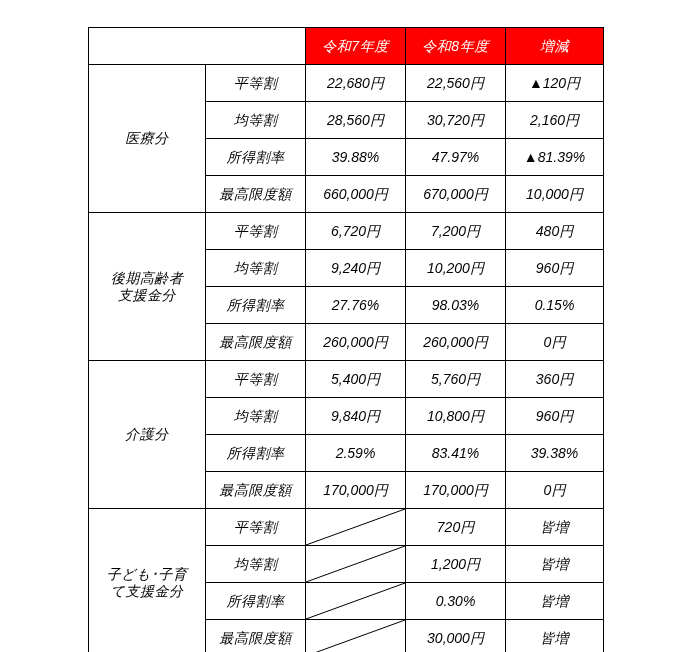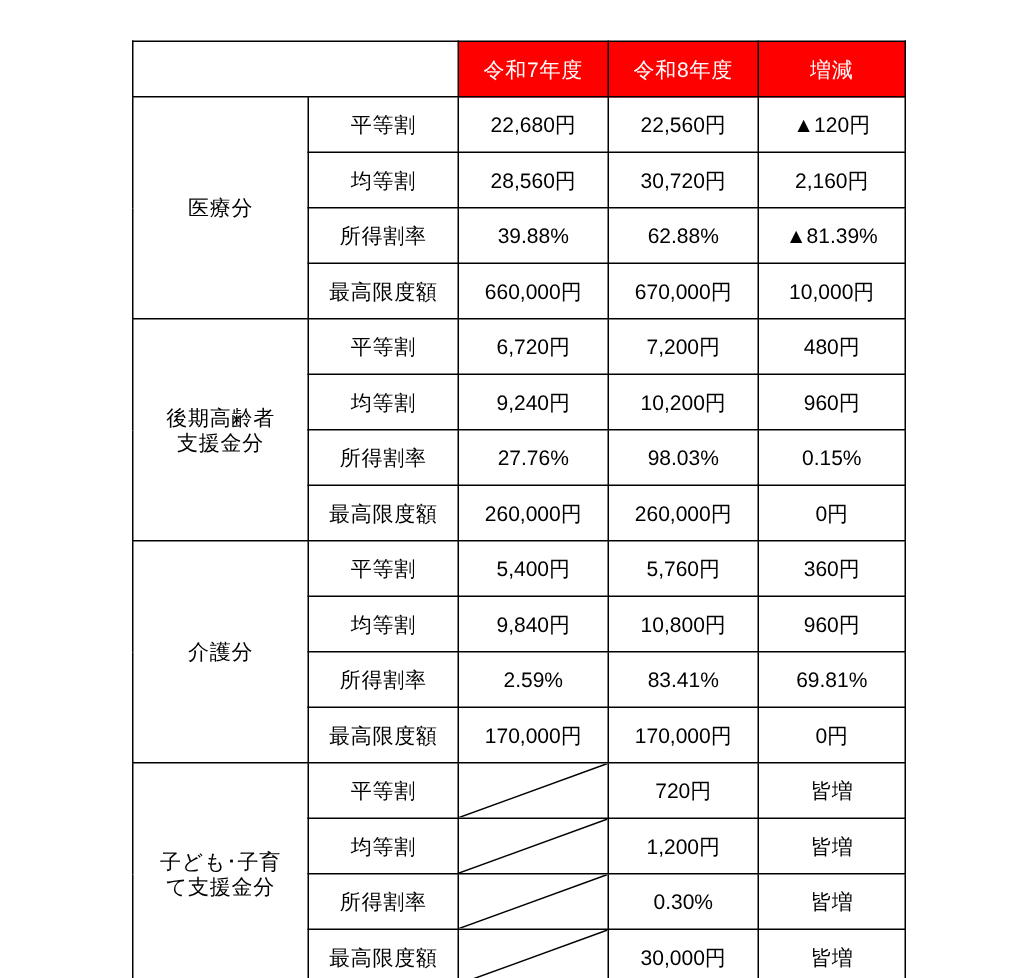--- a/index.html
+++ b/index.html
@@ -11,20 +11,21 @@
     width: 690px;
     height: 652px;
     font-family: "Liberation Sans", sans-serif;
     color: #000000;
   }
   .page {
     position: relative;
     width: 690px;
     height: 652px;
     box-sizing: border-box;
+    font-style: italic;
   }
   table.rate-table {
     position: absolute;
     left: 88px;
     top: 27px;
     width: 515px;
     border-collapse: collapse;
     table-layout: fixed;
   }
   table.rate-table td,
@@ -118,21 +119,21 @@
       </tr>
       <tr>
         <td class="item-cell">均等割</td>
         <td class="val-cell">28,560円</td>
         <td class="val-cell">30,720円</td>
         <td class="diff-cell">2,160円</td>
       </tr>
       <tr>
         <td class="item-cell">所得割率</td>
         <td class="val-cell">39.88%</td>
-        <td class="val-cell">62.88%</td>
+        <td class="val-cell">47.97%</td>
         <td class="diff-cell">▲81.39%</td>
       </tr>
       <tr>
         <td class="item-cell">最高限度額</td>
         <td class="val-cell">660,000円</td>
         <td class="val-cell">670,000円</td>
         <td class="diff-cell">10,000円</td>
       </tr>
 
       <tr>
@@ -172,21 +173,21 @@
       <tr>
         <td class="item-cell">均等割</td>
         <td class="val-cell">9,840円</td>
         <td class="val-cell">10,800円</td>
         <td class="diff-cell">960円</td>
       </tr>
       <tr>
         <td class="item-cell">所得割率</td>
         <td class="val-cell">2.59%</td>
         <td class="val-cell">83.41%</td>
-        <td class="diff-cell">69.81%</td>
+        <td class="diff-cell">39.38%</td>
       </tr>
       <tr>
         <td class="item-cell">最高限度額</td>
         <td class="val-cell">170,000円</td>
         <td class="val-cell">170,000円</td>
         <td class="diff-cell">0円</td>
       </tr>
 
       <tr>
         <td class="group-cell" rowspan="4" style="white-space: pre-line;">子ども･子育

